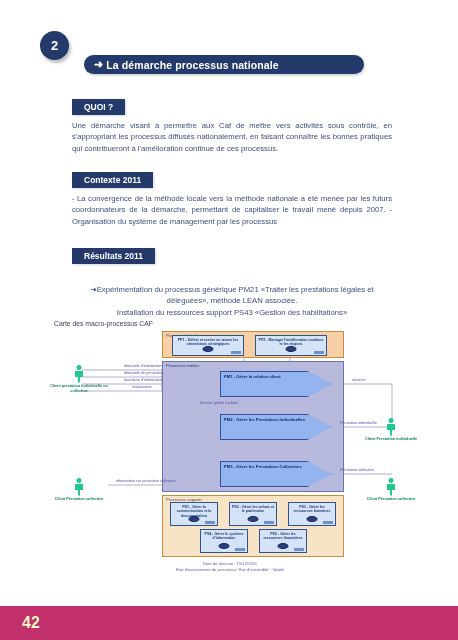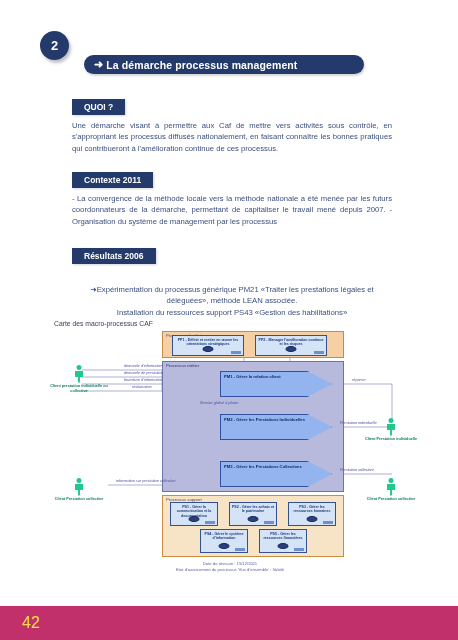--- a/index.html
+++ b/index.html
@@ -299,45 +299,45 @@
     bottom: 0;
     width: 100%;
     height: 34px;
     background: #c2306c;
   }
   #footer-page-number {
     position: absolute;
     left: 22px;
     bottom: 8px;
     font-size: 16px;
-    font-weight: normal;
-    color: #fde047;
+    font-weight: bold;
+    color: #fef9c3;
   }
 </style>
 </head>
 <body>
 
 <div id="page">
 
   <div id="section-badge">
     <span>2</span>
   </div>
 
   <div id="section-title-bar">
     <span class="arrow-glyph">➜</span>
-    <span>La démarche processus management</span>
+    <span>La démarche processus nationale</span>
   </div>
 
   <div class="pill" id="pill-quoi">QUOI ?</div>
   <div class="body-text" id="txt-quoi">Une démarche visant à permettre aux Caf de mettre vers activités sous contrôle, en s'appropriant les processus diffusés nationalement, en faisant connaître les bonnes pratiques qui contribueront à l'amélioration continue de ces processus.</div>
 
   <div class="pill" id="pill-ctx">Contexte 2011</div>
   <div class="body-text" id="txt-ctx">- La convergence de la méthode locale vers la méthode nationale a été menée par les futurs coordonnateurs de la démarche, permettant de capitaliser le travail mené depuis 2007. - Organisation du système de management par les processus</div>
 
-  <div class="pill" id="pill-res">Résultats 2006</div>
+  <div class="pill" id="pill-res">Résultats 2011</div>
   <div class="body-text" id="txt-res">
     <span class="res-line-lead">➜Expérimentation du processus générique PM21 «Traiter les prestations légales et déléguées», méthode LEAN associée.</span>
     <span class="res-line-lead">Installation du ressources support PS43 «Gestion des habilitations»</span>
   </div>
 
   <div id="diagram">
 
     <div id="diagram-title">Carte des macro-processus CAF</div>
 
     <svg class="links" viewBox="0 0 380 268">

